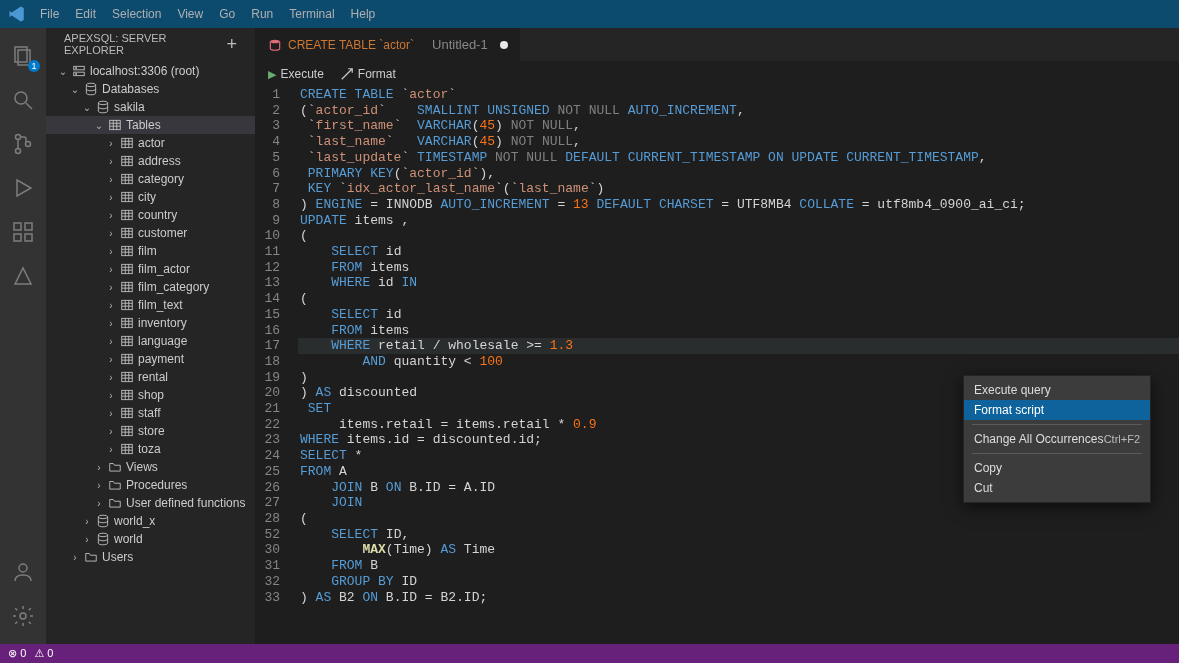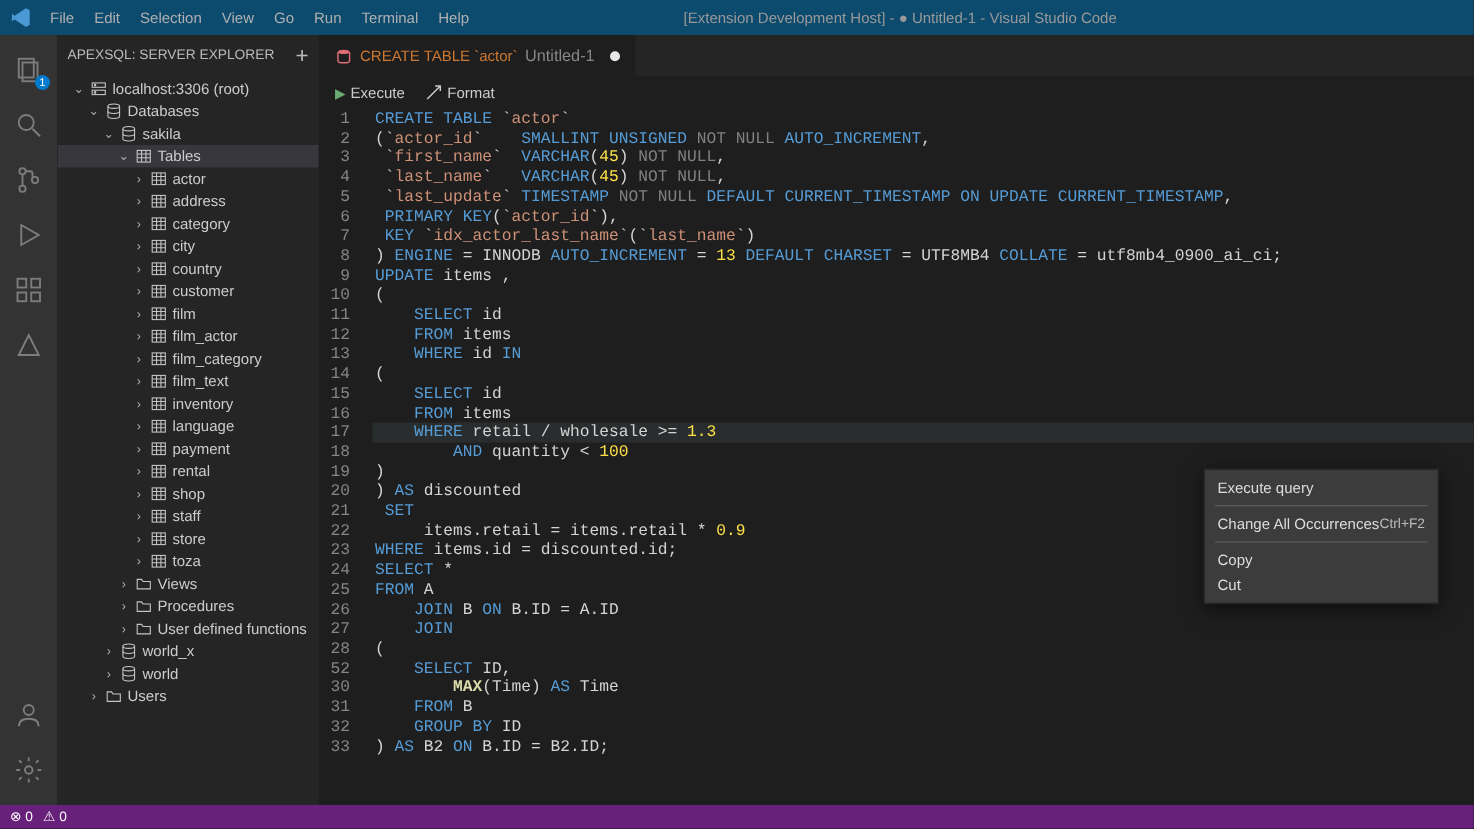--- a/index.html
+++ b/index.html
@@ -69,21 +69,21 @@
     width: 210px;
     background: #252526;
     display: flex;
     flex-direction: column;
     border-right: 1px solid #1e1e1e;
   }
   .sidebar-header {
     height: 32px;
     display: flex;
     align-items: center;
-    padding: 0 8px;
+    padding: 0 18px;
     font-size: 11px;
     color: #bbbbbb;
     justify-content: space-between;
   }
   .sidebar-header .add-icon { font-size: 18px; font-weight: 300; cursor: pointer;}
   .tree {
     flex: 1;
     overflow: auto;
     padding-top: 2px;
   }
@@ -131,21 +131,21 @@
     display: flex;
     align-items: center;
     padding: 0 12px;
     background: #1e1e1e;
     border-right: 1px solid #252526;
     font-size: 13px;
     color: #e8e8e8;
     gap: 6px;
   }
   .tab-prefix { color: #cc7832; font-size: 12px;}
-  .tab-secondary { color: #888; margin-left: 0;}
+  .tab-secondary { color: #888; margin-left: 12px;}
   .tab .dirty-dot { width: 8px; height: 8px; border-radius: 50%; background: #e8e8e8; margin-left: 6px;}
   .tab .fileicon { color: #e06c75; }
 
   .action-bar {
     height: 26px;
     display: flex;
     align-items: center;
     padding: 0 12px;
     gap: 16px;
     font-size: 12px;
@@ -168,21 +168,21 @@
     text-align: right;
     color: #858585;
     padding-right: 18px;
   }
   .code { flex: 1; white-space: pre; color: #d4d4d4; position: relative;}
   .line.hl { background: #2a2d2e; }
   .tok-key { color: #569cd6; }       
   .tok-type { color: #569cd6; }
   .tok-func { color: #dcdcaa; font-weight: bold; }
   .tok-id  { color: #ce9178; }       
-  .tok-num { color: #fde047; }
+  .tok-num { color: #f97316; }
   .tok-op  { color: #d4d4d4; }
   .tok-grey{ color: #808080; }
 
   .line { padding-left: 2px; }
 
   
   .ctx-menu {
     position: absolute;
     right: 28px;
     top: 347px;
@@ -234,21 +234,20 @@
   <div class="menu-items">
     <div class="menu-item">File</div>
     <div class="menu-item">Edit</div>
     <div class="menu-item">Selection</div>
     <div class="menu-item">View</div>
     <div class="menu-item">Go</div>
     <div class="menu-item">Run</div>
     <div class="menu-item">Terminal</div>
     <div class="menu-item">Help</div>
   </div>
-  <div class="title-text">[Extension Development Host] - ● Untitled-1 - Visual Studio Code</div>
   <div class="win-controls"></div>
 </div>
 
 <div class="main">
 
   <div class="activitybar">
     <div class="activity-item badge">
       <svg viewBox="0 0 24 24" fill="none" stroke="currentColor" stroke-width="1.5">
           <rect x="4" y="3" width="12" height="15"></rect>
           <rect x="7" y="6" width="12" height="15"></rect>
@@ -745,20 +744,23 @@
           <div class="line">32</div>
           <div class="line">33</div>
         </div>
       <div class="code" id="code"><div class="line"><span class="tok-key">CREATE TABLE</span><span class="tok-op"> `</span><span class="tok-id">actor</span><span class="tok-op">`</span></div><div class="line"><span class="tok-op">(`</span><span class="tok-id">actor_id</span><span class="tok-op">`    </span><span class="tok-type">SMALLINT UNSIGNED</span><span class="tok-grey"> NOT NULL </span><span class="tok-type">AUTO_INCREMENT</span><span class="tok-op">,</span></div><div class="line"><span class="tok-op"> `</span><span class="tok-id">first_name</span><span class="tok-op">`  </span><span class="tok-type">VARCHAR</span><span class="tok-op">(</span><span class="tok-num">45</span><span class="tok-op">) </span><span class="tok-grey">NOT NULL</span><span class="tok-op">,</span></div><div class="line"><span class="tok-op"> `</span><span class="tok-id">last_name</span><span class="tok-op">`   </span><span class="tok-type">VARCHAR</span><span class="tok-op">(</span><span class="tok-num">45</span><span class="tok-op">) </span><span class="tok-grey">NOT NULL</span><span class="tok-op">,</span></div><div class="line"><span class="tok-op"> `</span><span class="tok-id">last_update</span><span class="tok-op">` </span><span class="tok-type">TIMESTAMP</span><span class="tok-grey"> NOT NULL </span><span class="tok-type">DEFAULT CURRENT_TIMESTAMP ON UPDATE CURRENT_TIMESTAMP</span><span class="tok-op">,</span></div><div class="line"><span class="tok-key"> PRIMARY KEY</span><span class="tok-op">(`</span><span class="tok-id">actor_id</span><span class="tok-op">`),</span></div><div class="line"><span class="tok-key"> KEY</span><span class="tok-op"> `</span><span class="tok-id">idx_actor_last_name</span><span class="tok-op">`(`</span><span class="tok-id">last_name</span><span class="tok-op">`)</span></div><div class="line"><span class="tok-op">) </span><span class="tok-key">ENGINE</span><span class="tok-op"> = </span><span class="tok-op">INNODB </span><span class="tok-type">AUTO_INCREMENT</span><span class="tok-op"> = </span><span class="tok-num">13</span><span class="tok-op"> </span><span class="tok-key">DEFAULT</span><span class="tok-op"> </span><span class="tok-key">CHARSET</span><span class="tok-op"> = UTF8MB4 </span><span class="tok-type">COLLATE</span><span class="tok-op"> = utf8mb4_0900_ai_ci;</span></div><div class="line"><span class="tok-key">UPDATE</span><span class="tok-op"> items ,</span></div><div class="line"><span class="tok-op">(</span></div><div class="line"><span class="tok-op">    </span><span class="tok-key">SELECT</span><span class="tok-op"> id</span></div><div class="line"><span class="tok-op">    </span><span class="tok-key">FROM</span><span class="tok-op"> items</span></div><div class="line"><span class="tok-op">    </span><span class="tok-key">WHERE</span><span class="tok-op"> id </span><span class="tok-key">IN</span></div><div class="line"><span class="tok-op">(</span></div><div class="line"><span class="tok-op">    </span><span class="tok-key">SELECT</span><span class="tok-op"> id</span></div><div class="line"><span class="tok-op">    </span><span class="tok-key">FROM</span><span class="tok-op"> items</span></div><div class="line hl"><span class="tok-op">    </span><span class="tok-key">WHERE</span><span class="tok-op"> retail / wholesale &gt;= </span><span class="tok-num">1.3</span></div><div class="line"><span class="tok-op">        </span><span class="tok-key">AND</span><span class="tok-op"> quantity &lt; </span><span class="tok-num">100</span></div><div class="line"><span class="tok-op">)</span></div><div class="line"><span class="tok-op">) </span><span class="tok-key">AS</span><span class="tok-op"> discounted</span></div><div class="line"><span class="tok-op"> </span><span class="tok-key">SET</span></div><div class="line"><span class="tok-op">     items.retail = items.retail * </span><span class="tok-num">0.9</span></div><div class="line"><span class="tok-key">WHERE</span><span class="tok-op"> items.id = discounted.id;</span></div><div class="line"><span class="tok-key">SELECT</span><span class="tok-op"> *</span></div><div class="line"><span class="tok-key">FROM</span><span class="tok-op"> A</span></div><div class="line"><span class="tok-op">    </span><span class="tok-key">JOIN</span><span class="tok-op"> B </span><span class="tok-key">ON</span><span class="tok-op"> B.ID = A.ID</span></div><div class="line"><span class="tok-op">    </span><span class="tok-key">JOIN</span></div><div class="line"><span class="tok-op">(</span></div><div class="line"><span class="tok-op">    </span><span class="tok-key">SELECT</span><span class="tok-op"> ID,</span></div><div class="line"><span class="tok-op">        </span><span class="tok-func">MAX</span><span class="tok-op">(Time) </span><span class="tok-key">AS</span><span class="tok-op"> Time</span></div><div class="line"><span class="tok-op">    </span><span class="tok-key">FROM</span><span class="tok-op"> B</span></div><div class="line"><span class="tok-op">    </span><span class="tok-key">GROUP BY</span><span class="tok-op"> ID</span></div><div class="line"><span class="tok-op">) </span><span class="tok-key">AS</span><span class="tok-op"> B2 </span><span class="tok-key">ON</span><span class="tok-op"> B.ID = B2.ID;</span></div></div>
     </div>
 
     <div class="ctx-menu" id="ctx">
         <div class="ctx-item">
           <span>Execute query</span>
         </div>
+        <div class="ctx-item highlight">
+          <span>Format script</span>
+        </div>
         <div class="ctx-sep"></div>
         <div class="ctx-item">
           <span>Change All Occurrences</span>
           <span class="ctx-short">Ctrl+F2</span>
         </div>
         <div class="ctx-sep"></div>
         <div class="ctx-item">
           <span>Copy</span>
         </div>
         <div class="ctx-item">

